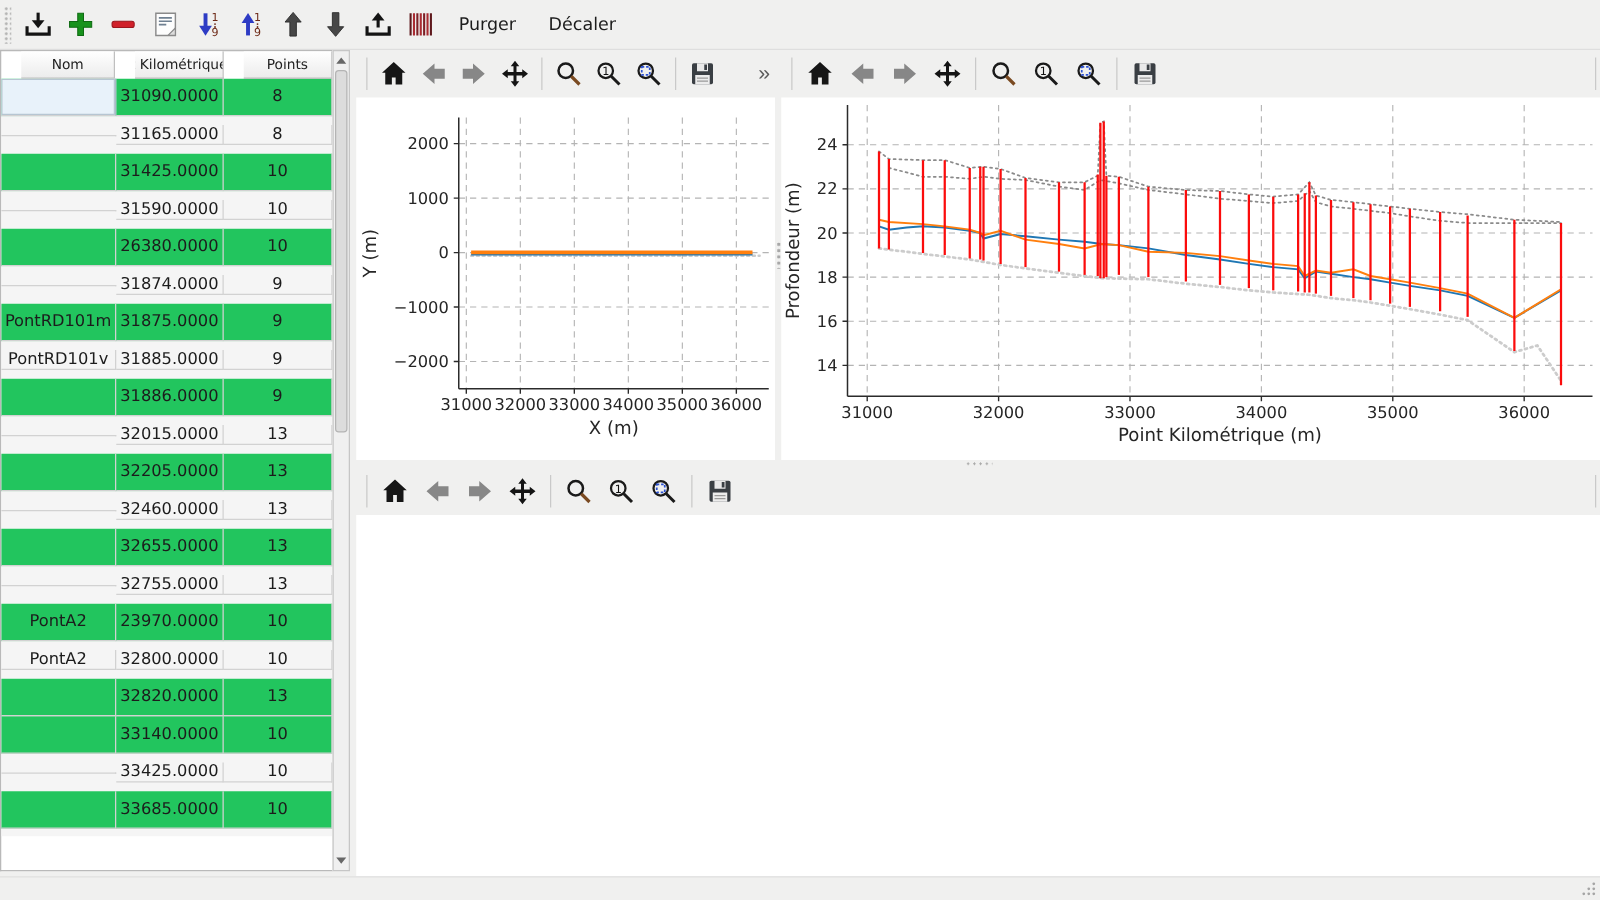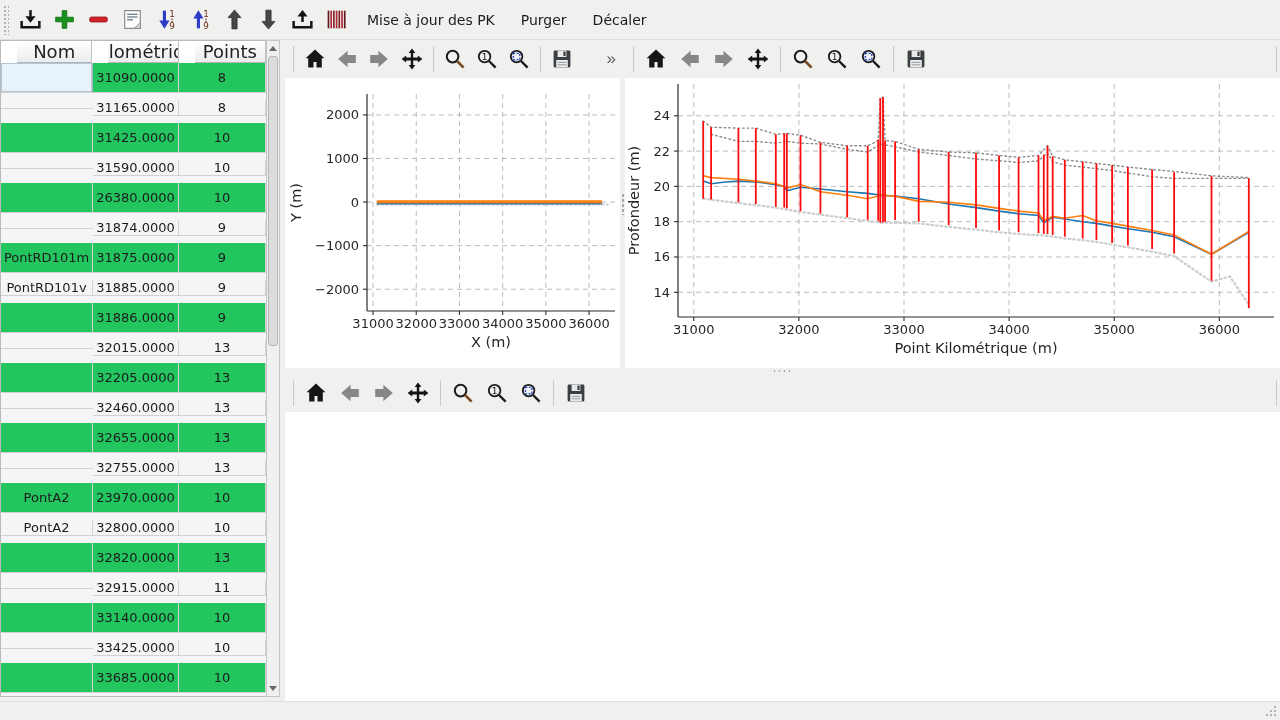--- a/index.html
+++ b/index.html
@@ -17,21 +17,21 @@
   .tb-btn svg { width:25px; height:25px; }
   .tb-text { height:30px; border:none; background:transparent; font-family:inherit;
     font-size:14px; color:#1c1c1c; padding:0 12px; margin-left:2px; }
 
   
   .table-panel { position:absolute; left:0; top:40px; width:280px; height:658px; background:#f0f0ef; }
   .grid { position:absolute; left:0; top:0; width:266px; height:657px; background:#fff;
     border:1px solid #b9b9b9; border-right:none; overflow:hidden; }
   .grid-header { display:flex; height:22px; }
   .hcell { background:linear-gradient(#ffffff,#ececec); border-right:1px solid #bfbfbf;
-    border-bottom:1px solid #b5b5b5; font-size:18px; display:flex; align-items:center;
+    border-bottom:1px solid #b5b5b5; font-size:11px; display:flex; align-items:center;
     justify-content:center; color:#222; overflow:hidden; white-space:nowrap;margin-left:16px; }
   .trow { display:flex; height:30px; background:#22c55e; }
   .trow.alt { background:#f5f5f5;align-items:center; }
   .tcell { border-right:1px solid #d2d2d2; border-bottom:1px solid #d2d2d2; font-size:13px;
     display:flex; align-items:center; justify-content:center; overflow:hidden; white-space:nowrap; }
   .c0 { width:92px; } .c1 { width:86px; } .c2 { width:87px; }
   .tcell.selected { background:#e8f2fa; box-shadow:inset 0 0 0 1px #b6c6d2; border-right:1px solid #a9bac6; }
   .grid-body::after { content:""; display:block; height:6px; background:#f5f5f5; }
   .vscroll { position:absolute; left:266px; top:0; width:14px; height:657px; background:#f0f0f0;
     border:1px solid #c6c6c6; }
@@ -139,21 +139,20 @@
         <line x1="4.3" y1="3.5" x2="4.3" y2="20.5" stroke="#5e181c" stroke-width="1.6"></line>
         <line x1="6.9" y1="3.5" x2="6.9" y2="20.5" stroke="#aa2b32" stroke-width="1.6"></line>
         <line x1="9.5" y1="3.5" x2="9.5" y2="20.5" stroke="#7d1f25" stroke-width="1.6"></line>
         <line x1="12.1" y1="3.5" x2="12.1" y2="20.5" stroke="#aa2b32" stroke-width="1.6"></line>
         <line x1="14.7" y1="3.5" x2="14.7" y2="20.5" stroke="#7d1f25" stroke-width="1.6"></line>
         <line x1="17.3" y1="3.5" x2="17.3" y2="20.5" stroke="#aa2b32" stroke-width="1.6"></line>
         <line x1="19.9" y1="3.5" x2="19.9" y2="20.5" stroke="#5e181c" stroke-width="1.6"></line>
       </svg>
     </button>
 
-    <button class="tb-text">Mise à jour des PK</button>
     <button class="tb-text">Purger</button>
     <button class="tb-text">Décaler</button>
   </div>
 
   <div class="table-panel">
     <div class="grid">
       <div class="grid-header">
         <div class="hcell c0">Nom</div>
         <div class="hcell c1">t Kilométrique</div>
         <div class="hcell c2">Points</div>
@@ -236,25 +235,20 @@
           </div>
           <div class="trow alt">
             <div class="tcell c0">PontA2</div>
             <div class="tcell c1">32800.0000</div>
             <div class="tcell c2">10</div>
           </div>
           <div class="trow">
             <div class="tcell c0"></div>
             <div class="tcell c1">32820.0000</div>
             <div class="tcell c2">13</div>
-          </div>
-          <div class="trow alt">
-            <div class="tcell c0"></div>
-            <div class="tcell c1">32915.0000</div>
-            <div class="tcell c2">11</div>
           </div>
           <div class="trow">
             <div class="tcell c0"></div>
             <div class="tcell c1">33140.0000</div>
             <div class="tcell c2">10</div>
           </div>
           <div class="trow alt">
             <div class="tcell c0"></div>
             <div class="tcell c1">33425.0000</div>
             <div class="tcell c2">10</div>

